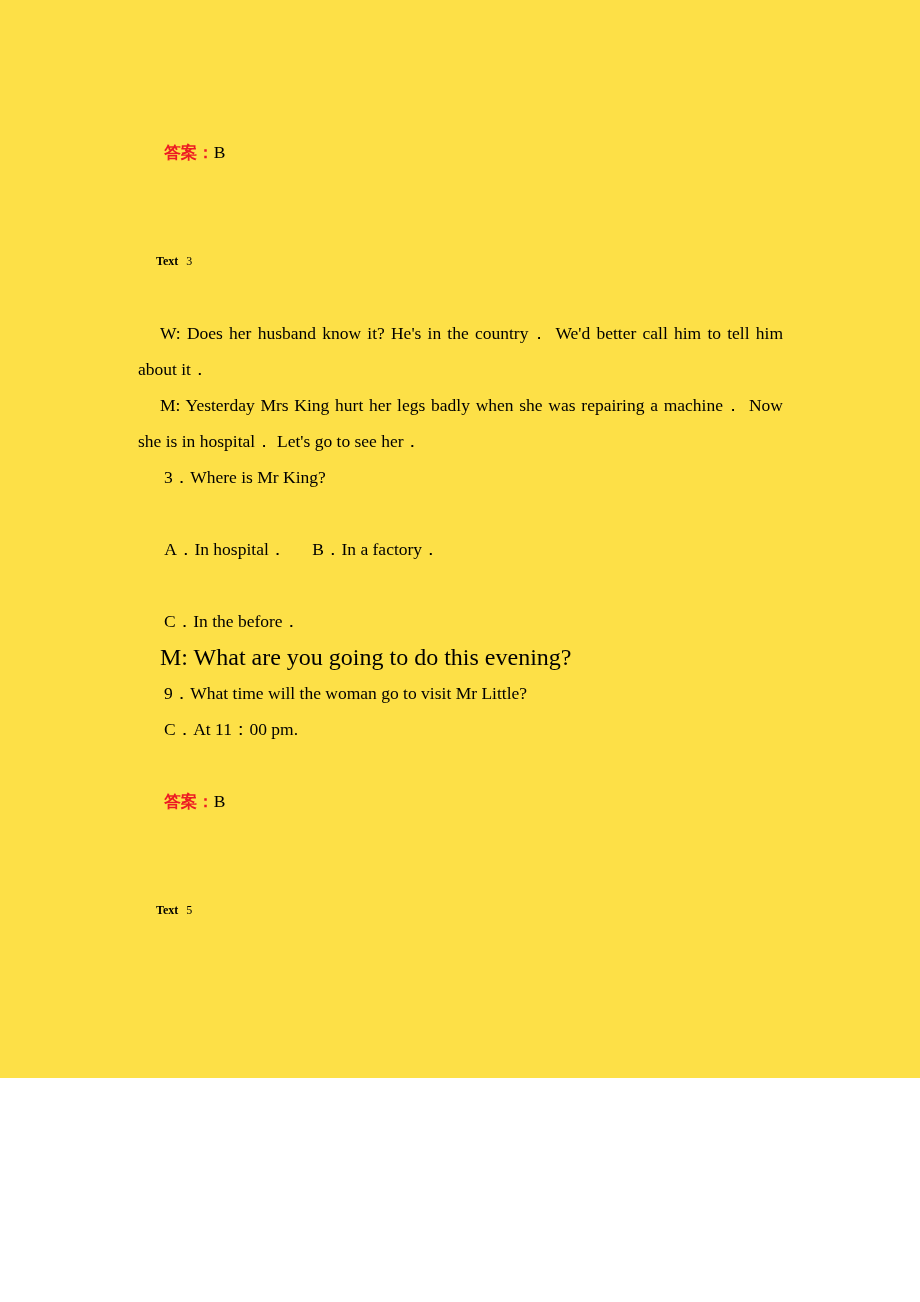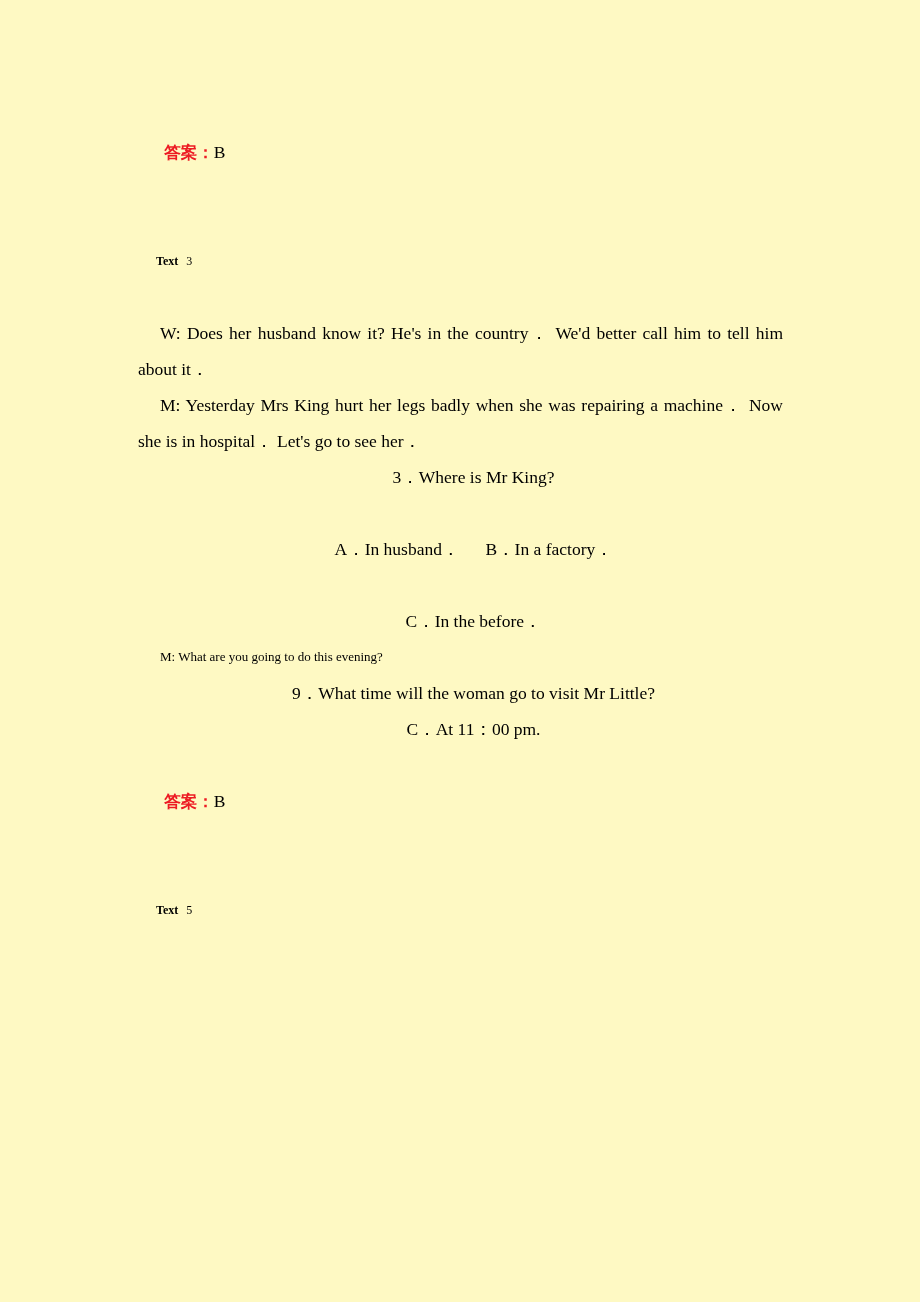--- a/index.html
+++ b/index.html
@@ -16,34 +16,34 @@
     color: #000000;
     -webkit-font-smoothing: antialiased;
   }
 
   
   .page {
     position: absolute;
     left: 0;
     top: 0;
     width: 920px;
-    height: 1302px;
-    background: #fef9c3;
+    height: 1078px;
+    background: #fde047;
   }
 
   .doc-body {
     position: absolute;
     left: 138px;
     top: 98px;
     width: 645px;
   }
 
   
   .line {
-    font-size: 13px;
+    font-size: 24px;
     line-height: 36px;
     min-height: 36px;
     color: #000000;
     white-space: pre-wrap;
   }
 
   
   .para {
     font-size: 17.5px;
     line-height: 36px;
@@ -92,21 +92,20 @@
   .text-head .num {
     font-weight: normal;
   }
 
   
   .q-line,
   .opt-line {
     font-size: 17.5px;
     line-height: 36px;
     text-indent: 26px;
-    text-align: center;
   }
   .opt-gap {
     display: inline-block;
     width: 26px;
   }
   .sp-sm { display: inline-block; width: 8px; }
 </style>
 </head>
 <body>
 
@@ -121,21 +120,21 @@
       <span class="kw">Text</span><span class="sp-sm"></span><span class="num">3</span>
     </div>
 
     <p class="para">W: Does her husband know it? He's in the country． We'd better call him to tell him about it．</p>
 
     <p class="para">M: Yesterday Mrs King hurt her legs badly when she was repairing a machine． Now she is in hospital． Let's go to see her．</p>
 
     <div class="line q-line">3．Where is Mr King?</div>
 
     <div class="line opt-line">
-      <span>A．In husband．</span><span class="opt-gap"></span><span>B．In a factory．</span>
+      <span>A．In hospital．</span><span class="opt-gap"></span><span>B．In a factory．</span>
     </div>
 
     <div class="line opt-line">C．In the before．</div>
 
 
 
     <div class="line indent">M: What are you going to do this evening?</div>
 
 
     <div class="line q-line">9．What time will the woman go to visit Mr Little?</div>

